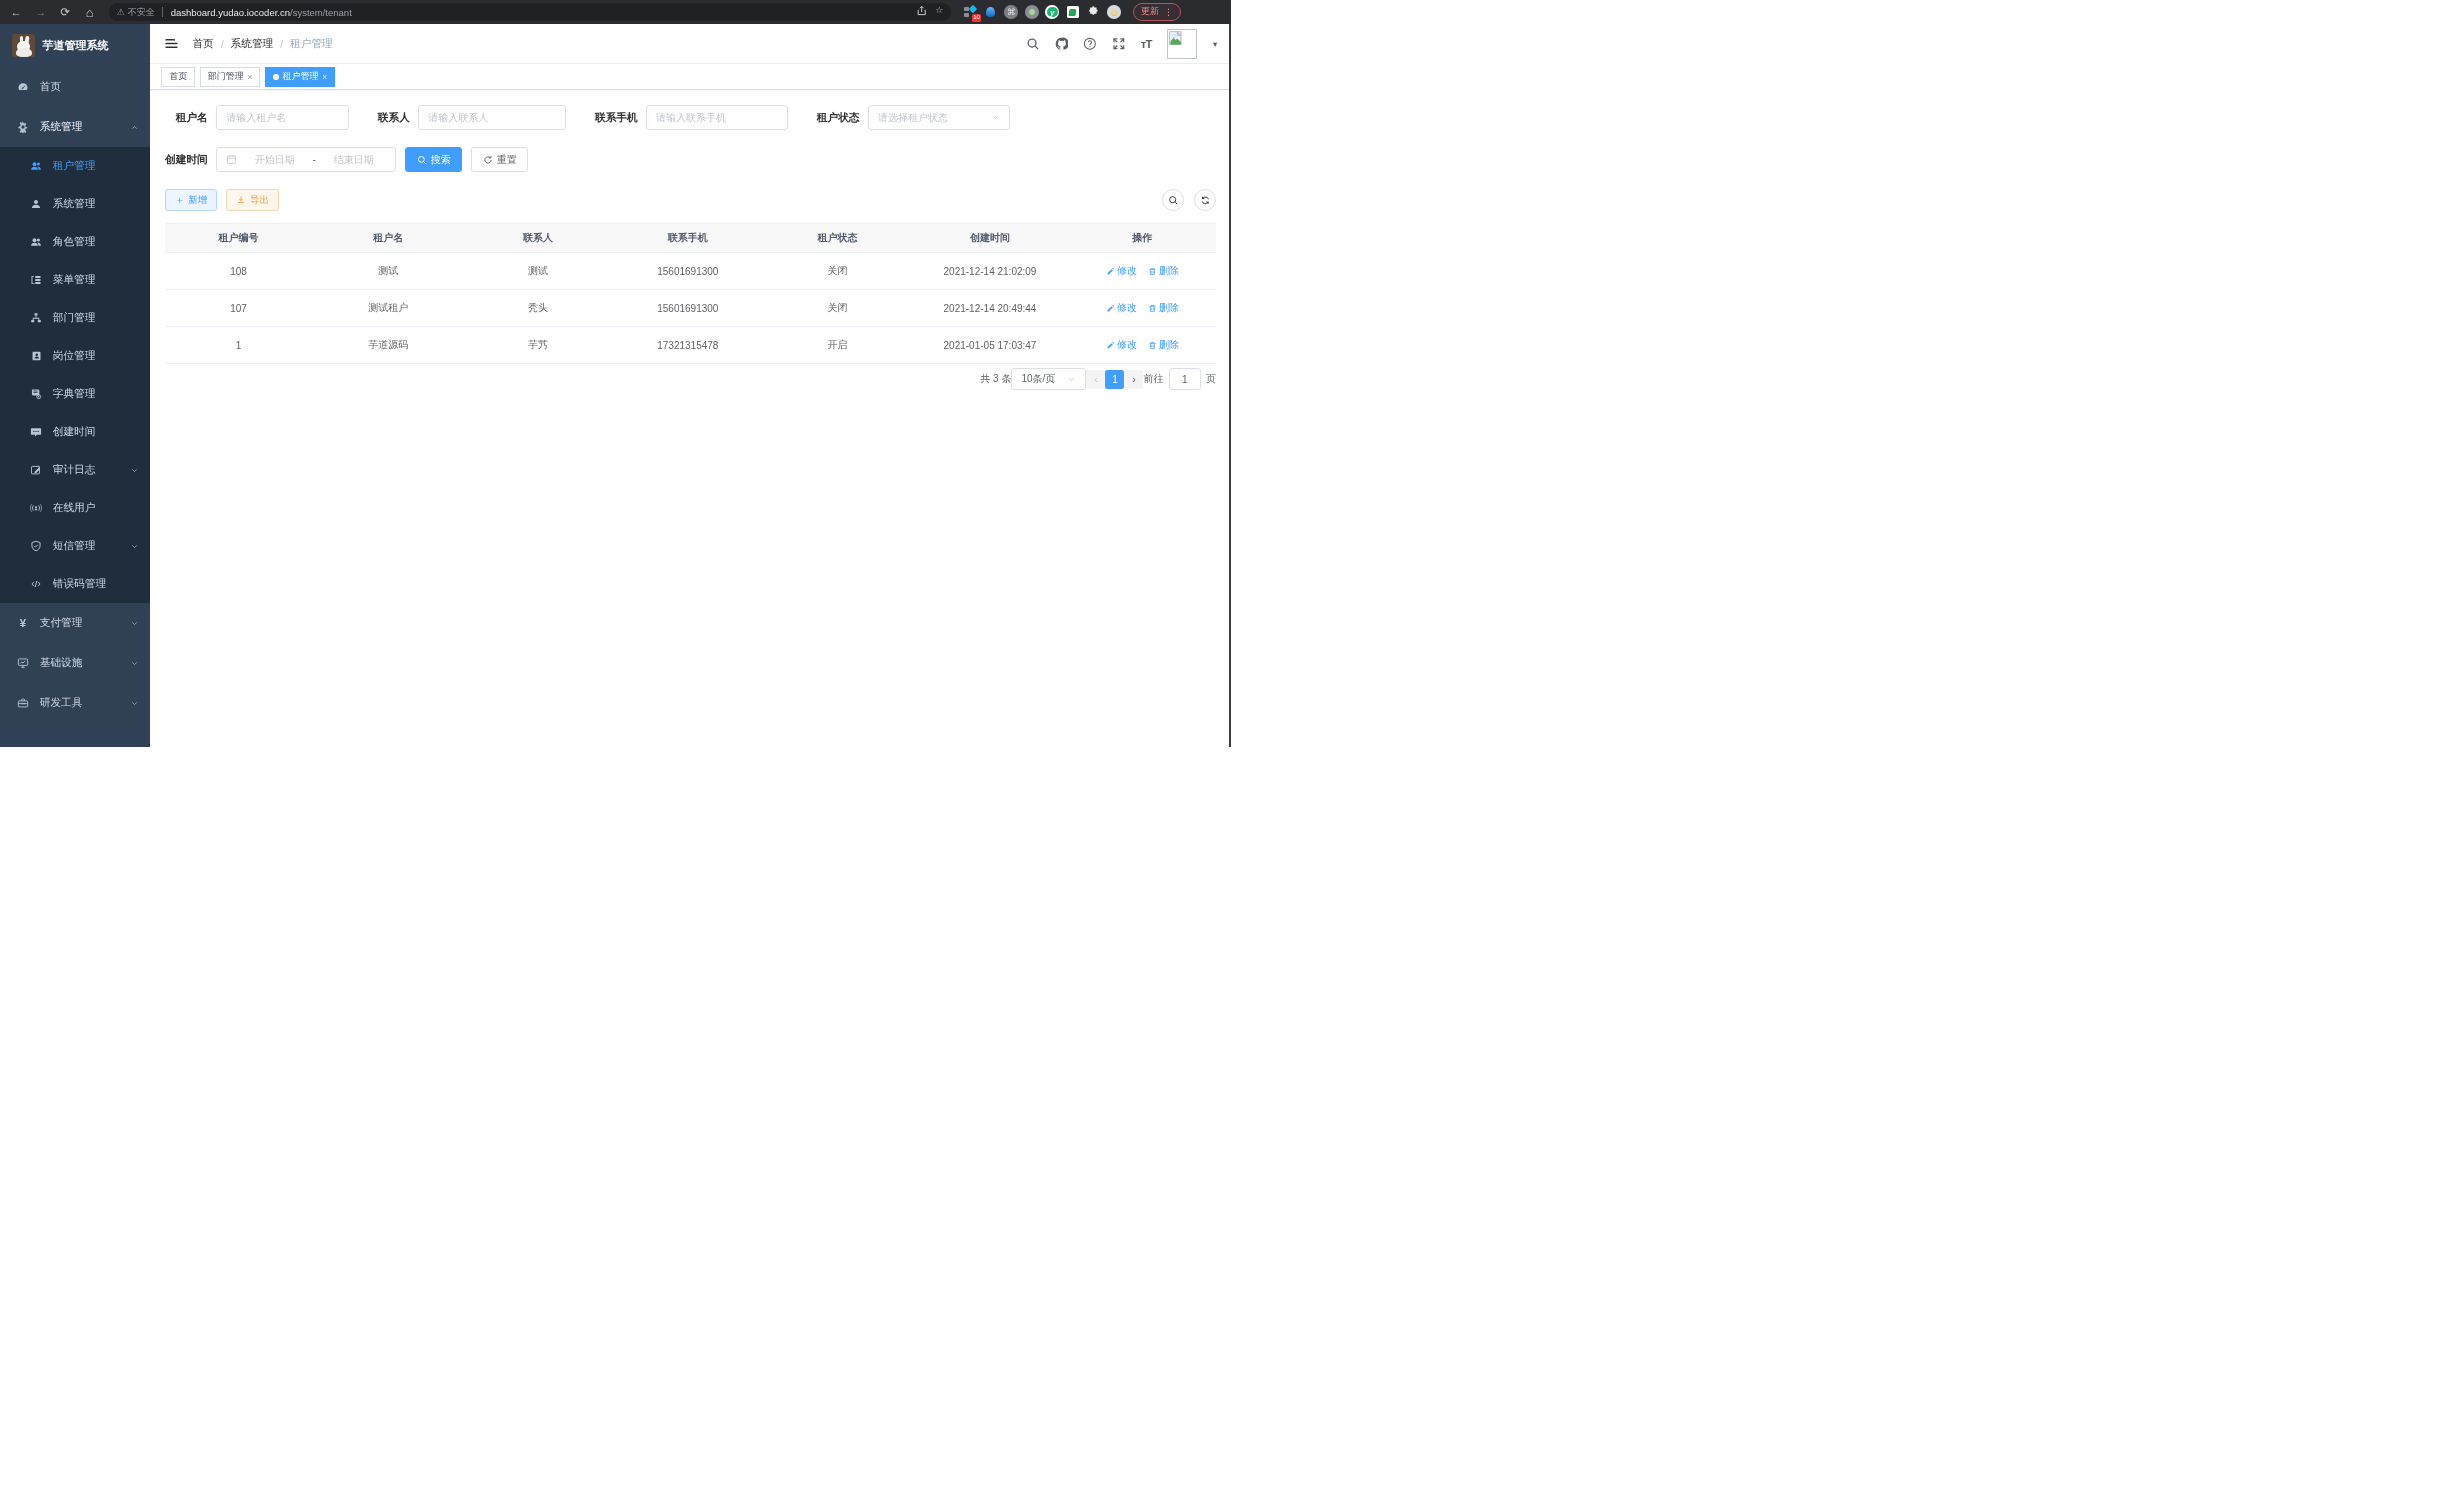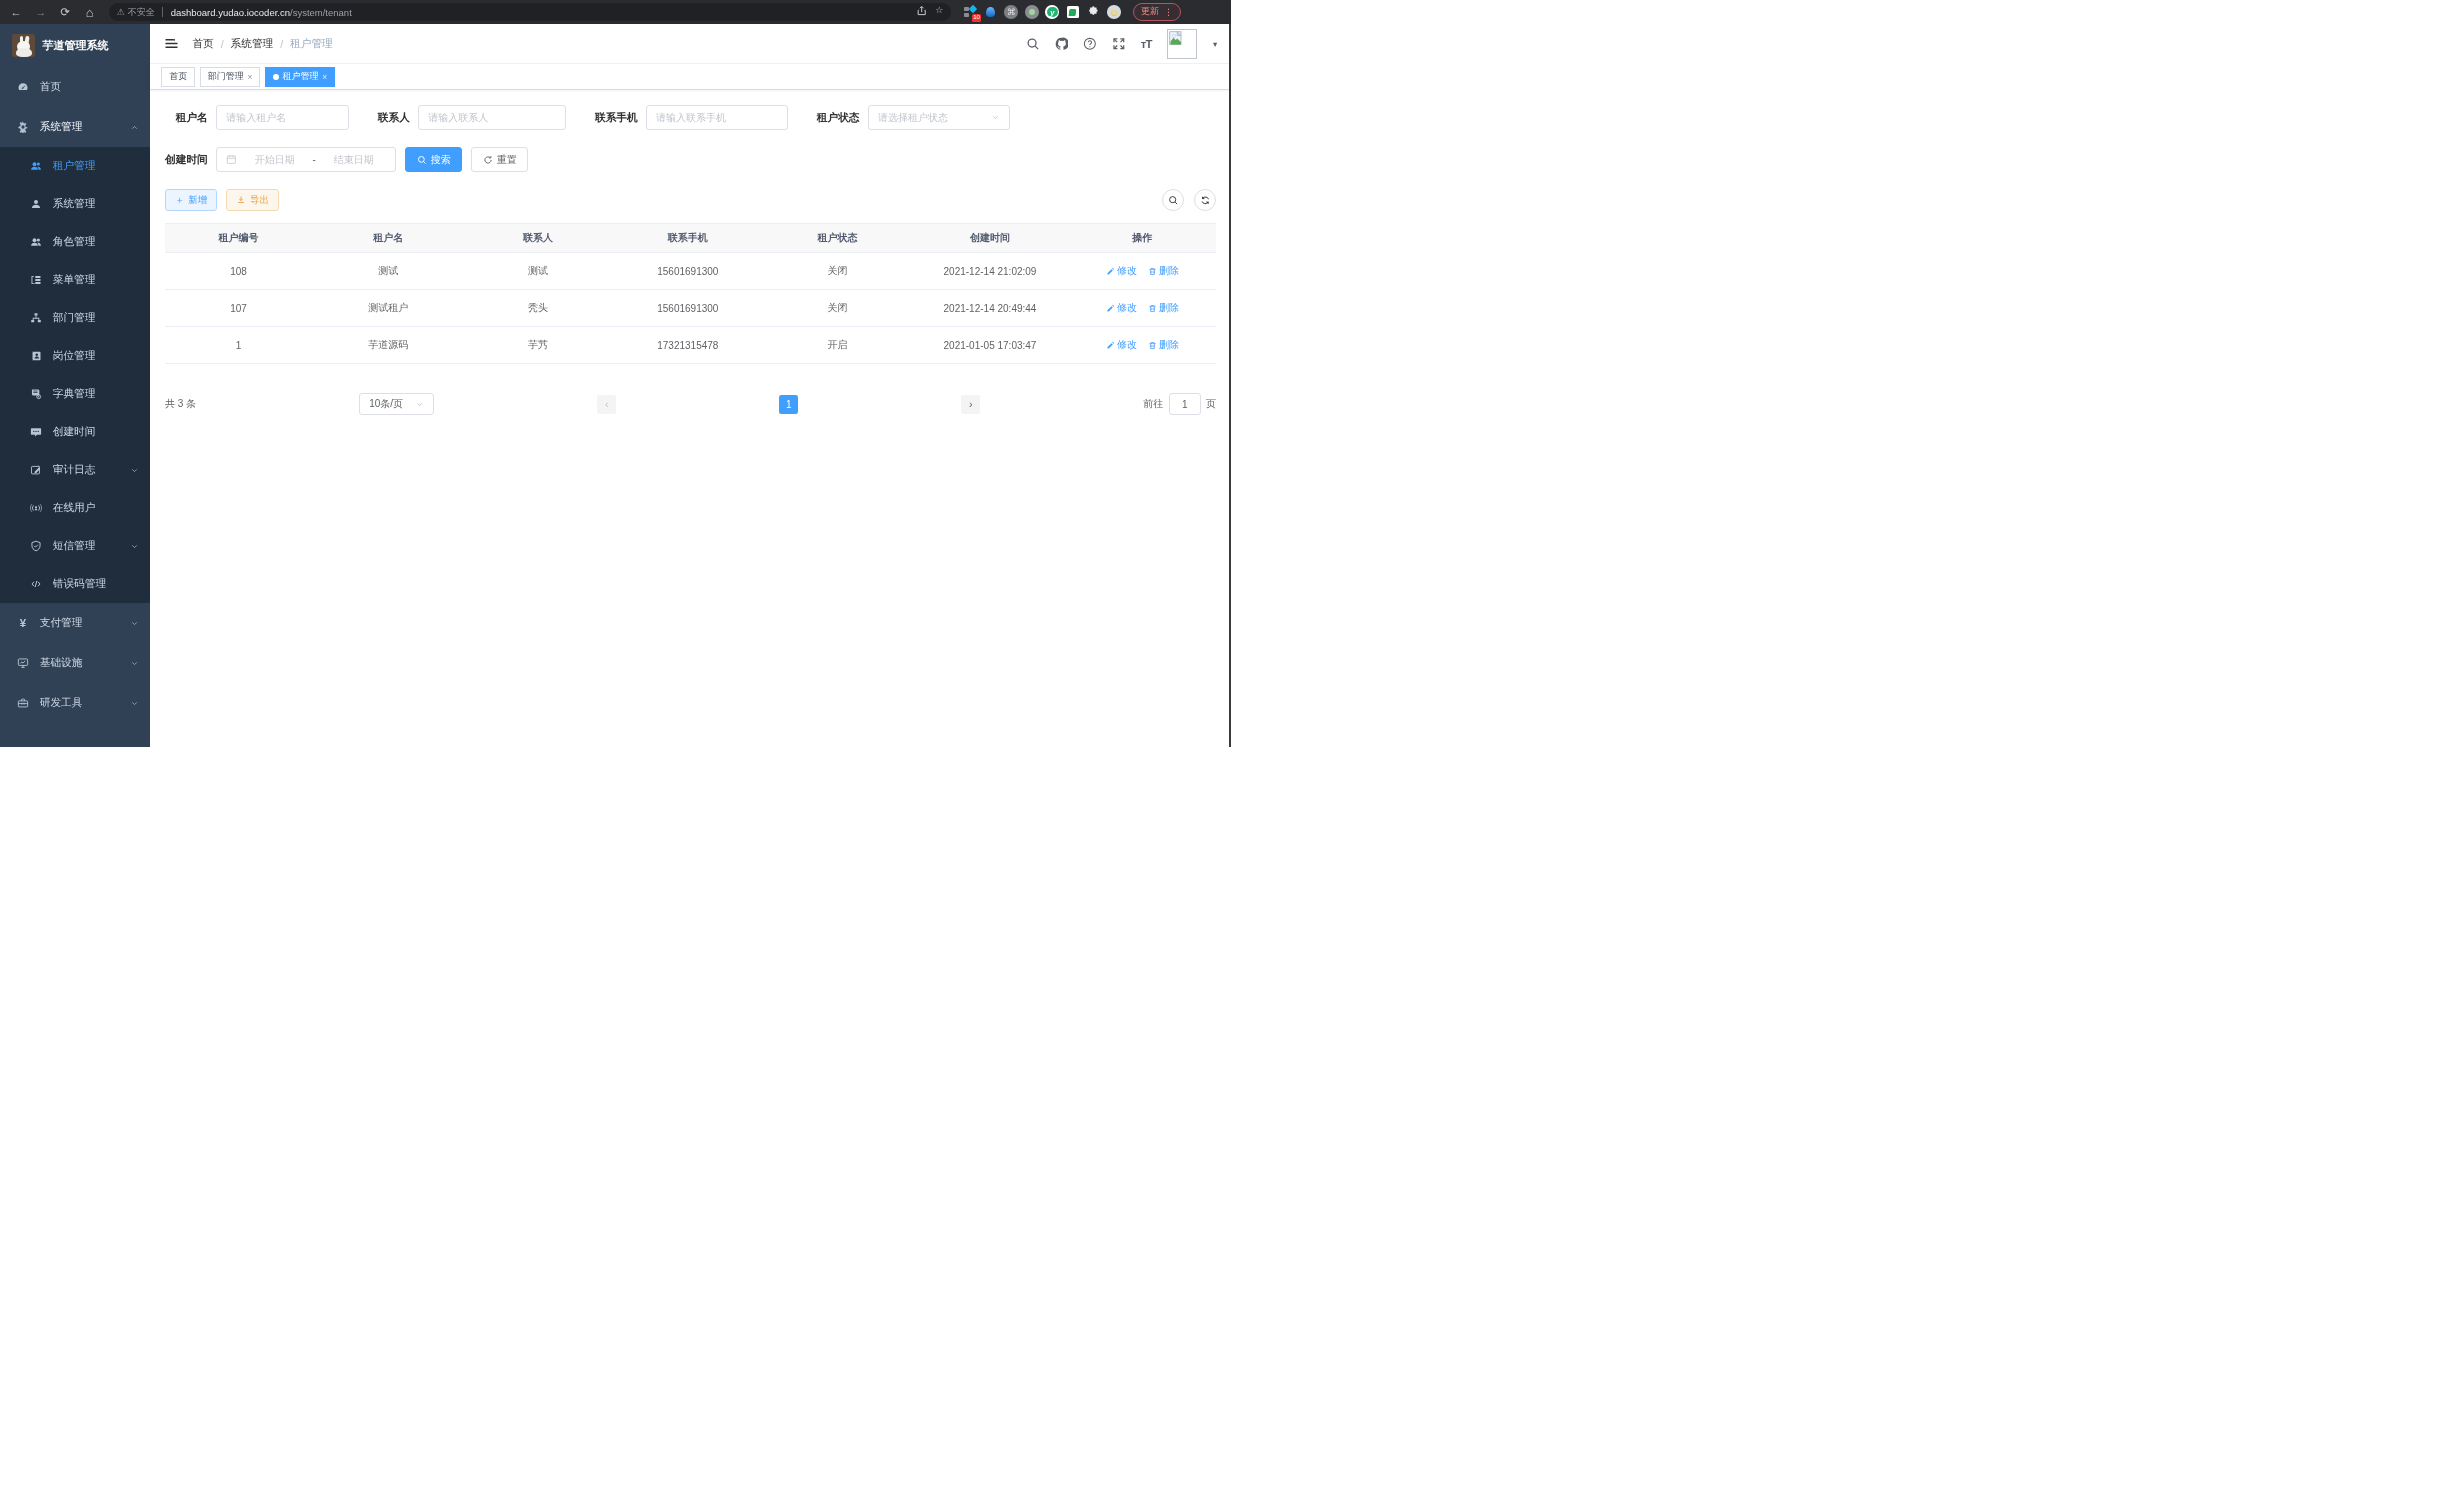--- a/index.html
+++ b/index.html
@@ -113,21 +113,21 @@
   .tr { display:flex; align-items:center; border-bottom:0.8px solid #ebeef5; }
   .th-row { background:#f8f8f9; height:29px; font-weight:700; color:#515a6e; font-size:10px; }
   .td-row { height:37px; color:#606266; font-size:10px; background:#fff; }
   .td { text-align:center; padding:0 3px; overflow:hidden; white-space:nowrap; }
   .c1{ width:14%; } .c2{ width:14.5%; } .c3{ width:14%; } .c4{ width:14.5%; } .c5{ width:14%; } .c6{ width:15%; } .c7{ width:14%; }
   .op { display:flex; align-items:flex-start; justify-content:center; gap:10.7px; }
   .lnk { color:#409eff; display:inline-flex; align-items:center; gap:2.3px; cursor:pointer; font-size:10px; }
   .lnk .bi { width:9px; height:9px; }
 
   
-  .pager { display:flex; align-items:center; justify-content:space-between; margin-top:29px; font-size:10px; color:#606266; }
+  .pager { display:flex; align-items:center; justify-content:flex-end; margin-top:4px; font-size:10px; color:#606266; }
   .psel { width:75px; height:22px; }
   .pbtn { width:19px; height:19px; border-radius:2.3px; background:#f4f4f5; color:#c0c4cc; display:flex; align-items:center; justify-content:center; font-size:10.7px; cursor:pointer; }
   .pbtn.next { color:#606266; }
   .pnum { width:19px; height:19px; border-radius:2.3px; background:#409eff; color:#fff; display:flex; align-items:center; justify-content:center; font-size:10px; cursor:pointer; }
   .goto { display:flex; align-items:center; gap:5.3px; }
   .goto-inp { width:32px; height:22px; text-align:center; }
   .goto-inp input { text-align:center; }
 </style>
 </head>
 <body>

